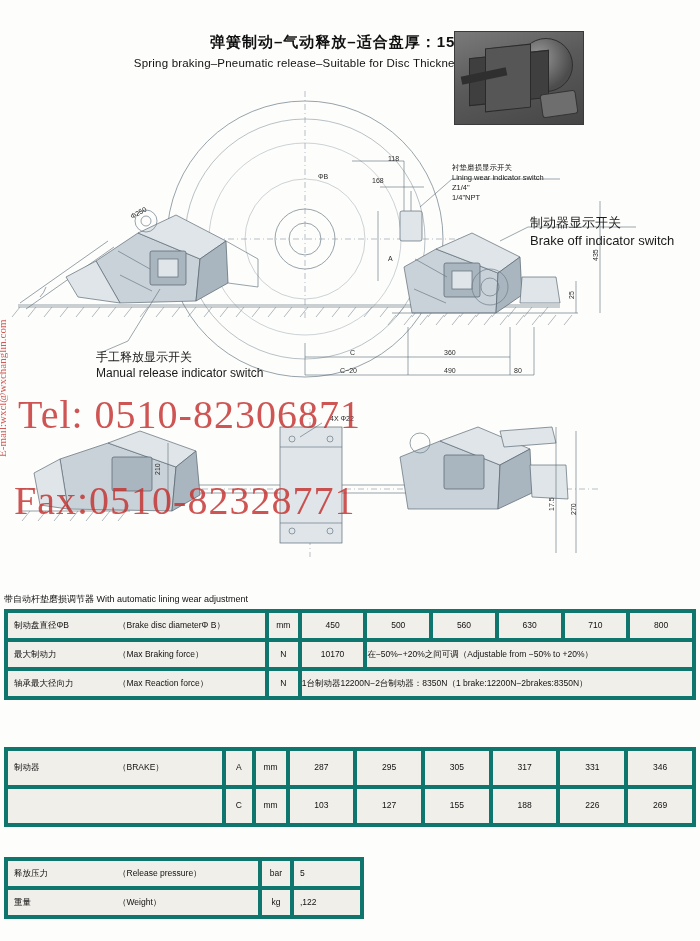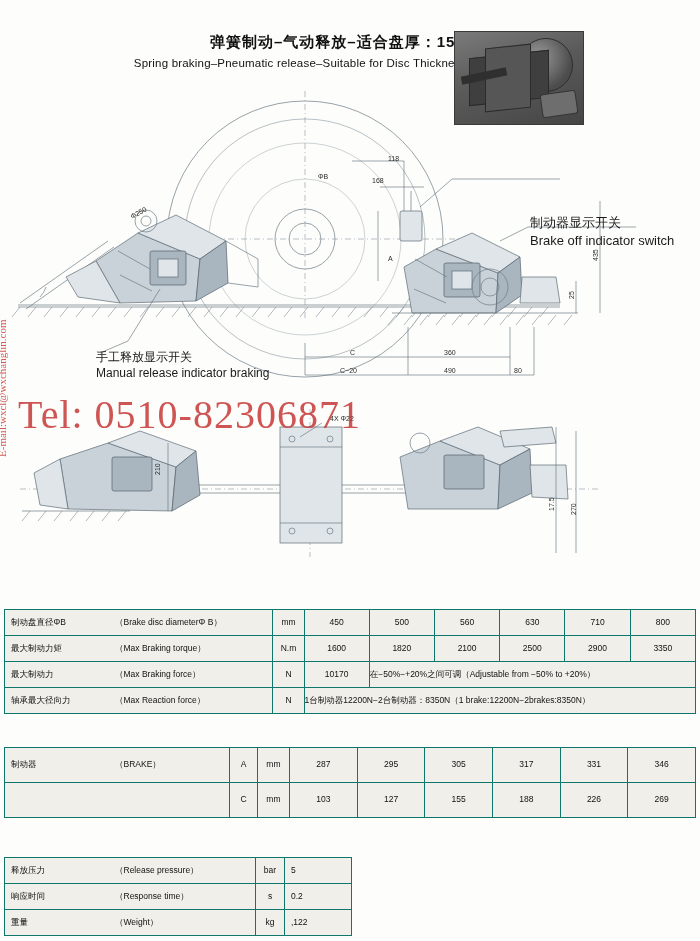--- a/index.html
+++ b/index.html
@@ -76,21 +76,21 @@
 
   
   .autoadj{position:absolute;left:4px;top:568px;font-size:9px;color:#111;}
   table.spec{
     position:absolute;
     border-collapse:collapse;
     font-size:8.5px;
     color:#111;
   }
   table.spec td{
-    border:1px solid #0f766e;
+    border:4px solid #0f766e;
     background:#f1efe9;
     padding:0;
     height:25px;
     text-align:center;
     vertical-align:middle;
     line-height:1.1;
   }
   table.spec td.lbl-cell{
     text-align:left;
     padding-left:6px;
@@ -327,64 +327,60 @@
         <path class="fillpart2" d="M500 340 L552 336 L556 352 L504 356 Z"></path>
         <path class="fillpart2" d="M530 374 L566 374 L568 408 L532 406 Z"></path>
         <line class="dim" x1="556" y1="336" x2="556" y2="462"></line>
         <line class="dim" x1="576" y1="340" x2="576" y2="462"></line>
         <text class="dimtxt" x="554" y="420" transform="rotate(-90 554 420)">17.5</text>
         <text class="dimtxt" x="576" y="424" transform="rotate(-90 576 424)">270</text>
       </g>
 
     </svg>
 
+    <div style="position:absolute;left:452px;top:72px;font-size:7.5px;line-height:1.35;">
+      <div>衬垫磨损显示开关</div>
+      <div>Lining wear indicator switch</div>
+      <div>Z1/4"</div>
+      <div>1/4"NPT</div>
+    </div>
 
     <div style="position:absolute;left:530px;top:123px;font-size:13px;line-height:1.35;">
       <div>制动器显示开关</div>
       <div>Brake off indicator switch</div>
     </div>
 
     <div style="position:absolute;left:96px;top:258px;font-size:12px;line-height:1.35;">
       <div>手工释放显示开关</div>
-      <div>Manual release indicator braking</div>
+      <div>Manual release indicator switch</div>
     </div>
   </div>
 
   <div class="overlay">
     <div class="tel">Tel: 0510-82306871</div>
+    <div class="fax">Fax:0510-82328771</div>
 
     <div class="vert-note2">E-mail:wxcl@wxchanglin.com</div>
   </div>
 
+  <div class="autoadj">带自动杆垫磨损调节器   With automatic lining wear adjustment</div>
 
   <table class="spec t1">
     <tbody>
         <tr>
       <td class="lbl-cell" style="width:244px;">
         <span class="lbl-cn">制动盘直径ΦB</span><span class="lbl-en">（Brake disc diameterΦ B）</span>
       </td>
       <td class="unit">mm</td>
       <td class="num">450</td>
       <td class="num">500</td>
       <td class="num">560</td>
       <td class="num">630</td>
       <td class="num">710</td>
       <td class="num">800</td>
-    </tr>
-    <tr>
-      <td class="lbl-cell">
-        <span class="lbl-cn">最大制动力矩</span><span class="lbl-en">（Max Braking torque）</span>
-      </td>
-      <td class="unit">N.m</td>
-      <td class="num">1600</td>
-      <td class="num">1820</td>
-      <td class="num">2100</td>
-      <td class="num">2500</td>
-      <td class="num">2900</td>
-      <td class="num">3350</td>
     </tr>
     <tr>
       <td class="lbl-cell">
         <span class="lbl-cn">最大制动力</span><span class="lbl-en">（Max Braking force）</span>
       </td>
       <td class="unit">N</td>
       <td class="num">10170</td>
       <td class="wide" colspan="5">在−50%−+20%之间可调（Adjustable from −50% to +20%）</td>
     </tr>
     <tr>
@@ -431,28 +427,20 @@
         <tr>
       <td class="lbl-cell" style="width:244px;">
         <span class="lbl-cn">释放压力</span><span class="lbl-en">（Release pressure）</span>
       </td>
       <td class="unit">bar</td>
       <td class="num" style="text-align:left;padding-left:6px;">5</td>
       <td style="border:none;background:transparent;"></td>
     </tr>
     <tr>
       <td class="lbl-cell">
-        <span class="lbl-cn">响应时间</span><span class="lbl-en">（Response time）</span>
-      </td>
-      <td class="unit">s</td>
-      <td class="num" style="text-align:left;padding-left:6px;">0.2</td>
-      <td style="border:none;background:transparent;"></td>
-    </tr>
-    <tr>
-      <td class="lbl-cell">
         <span class="lbl-cn">重量</span><span class="lbl-en">（Weight）</span>
       </td>
       <td class="unit">kg</td>
       <td class="num" style="text-align:left;padding-left:6px;">,122</td>
       <td style="border:none;background:transparent;"></td>
     </tr>
   </tbody>
     </table>
 
 

